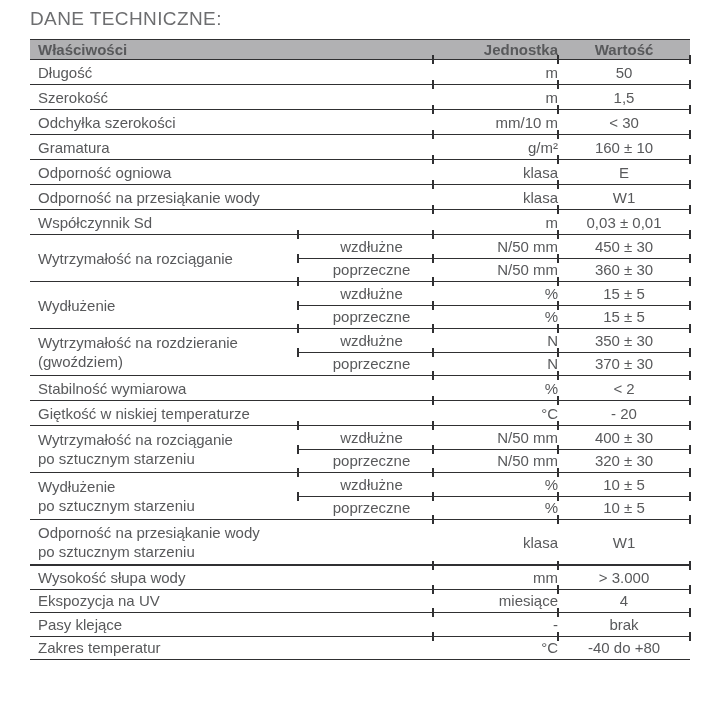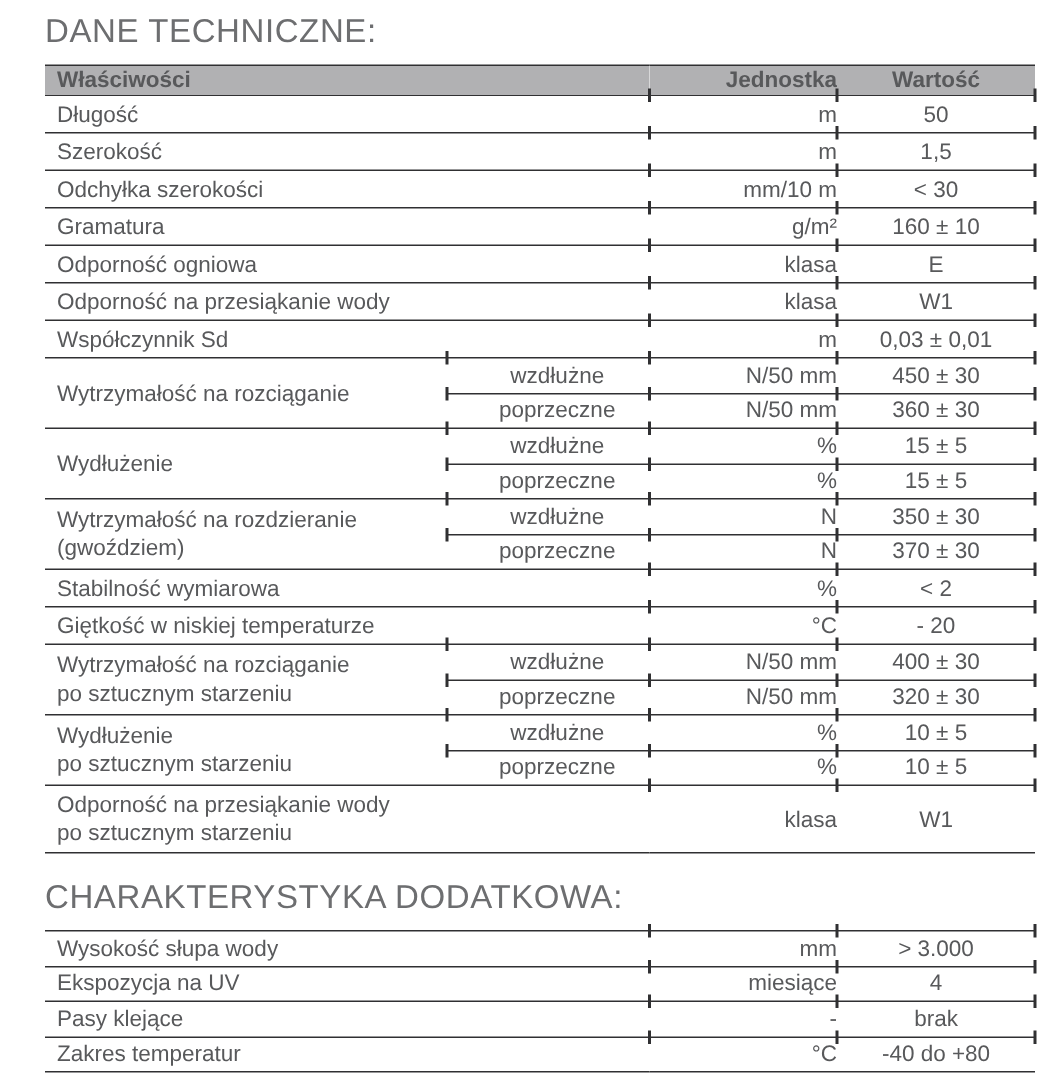--- a/index.html
+++ b/index.html
@@ -10,21 +10,21 @@
     color: #58595b;
   }
   .page {
     width: 708px;
     height: 722px;
     box-sizing: border-box;
     padding: 8px 18px 0 30px;
     overflow: hidden;
   }
   .section-title {
-    font-size: 22px;
+    font-size: 19px;
     font-weight: 400;
     letter-spacing: 0.4px;
     color: #6d6e70;
     margin: 0 0 9px 0;
   }
   .section--second { margin-top: 16px; }
 
   table.data-table {
     border-collapse: collapse;
     table-layout: fixed;
@@ -226,21 +226,20 @@
 
     <tr class="row">
       <td class="c-prop tall" colspan="2">Odporność na przesiąkanie wody
 po sztucznym starzeniu</td>
       <td class="c-unit t">klasa</td>
       <td class="c-val t tr-edge">W1</td>
     </tr>
   </tbody>
     </table>
 
-  <h1 class="section-title section--second">CHARAKTERYSTYKA DODATKOWA:</h1>
 
   <table class="data-table">
     <colgroup>
         <col class="c1">
         <col class="c2">
         <col class="c3">
         <col class="c4">
       </colgroup>
 
     <tbody>

